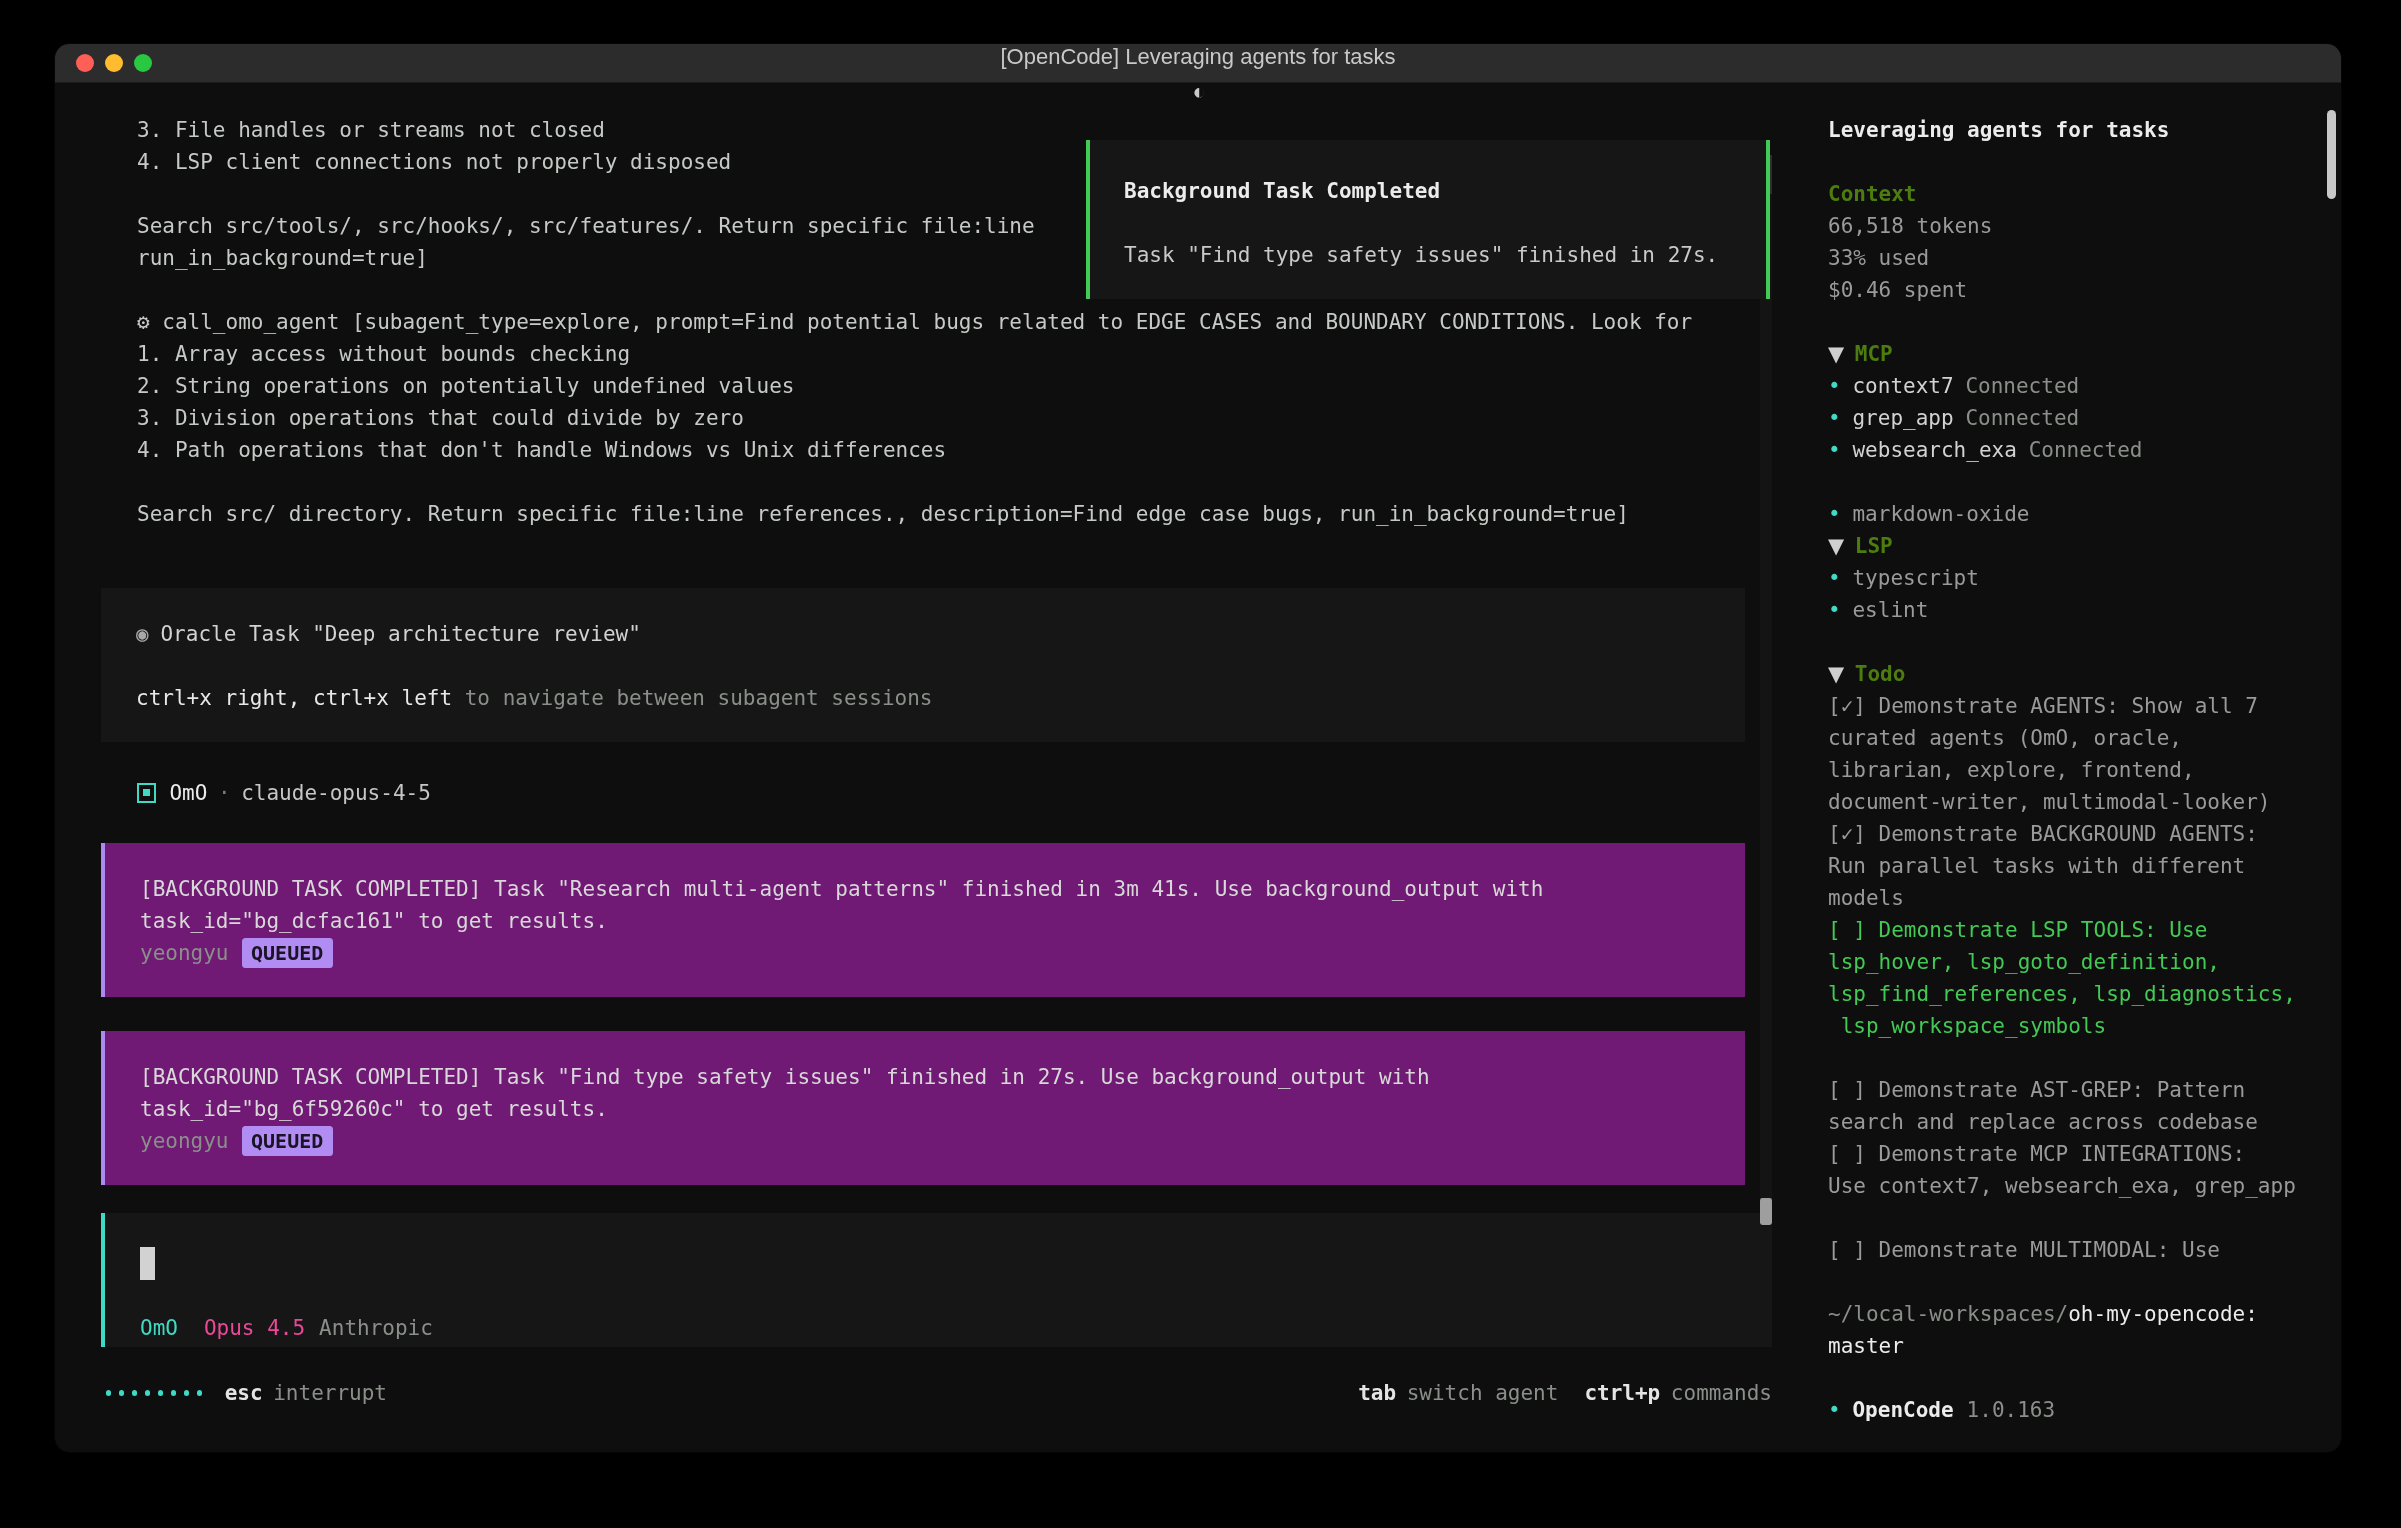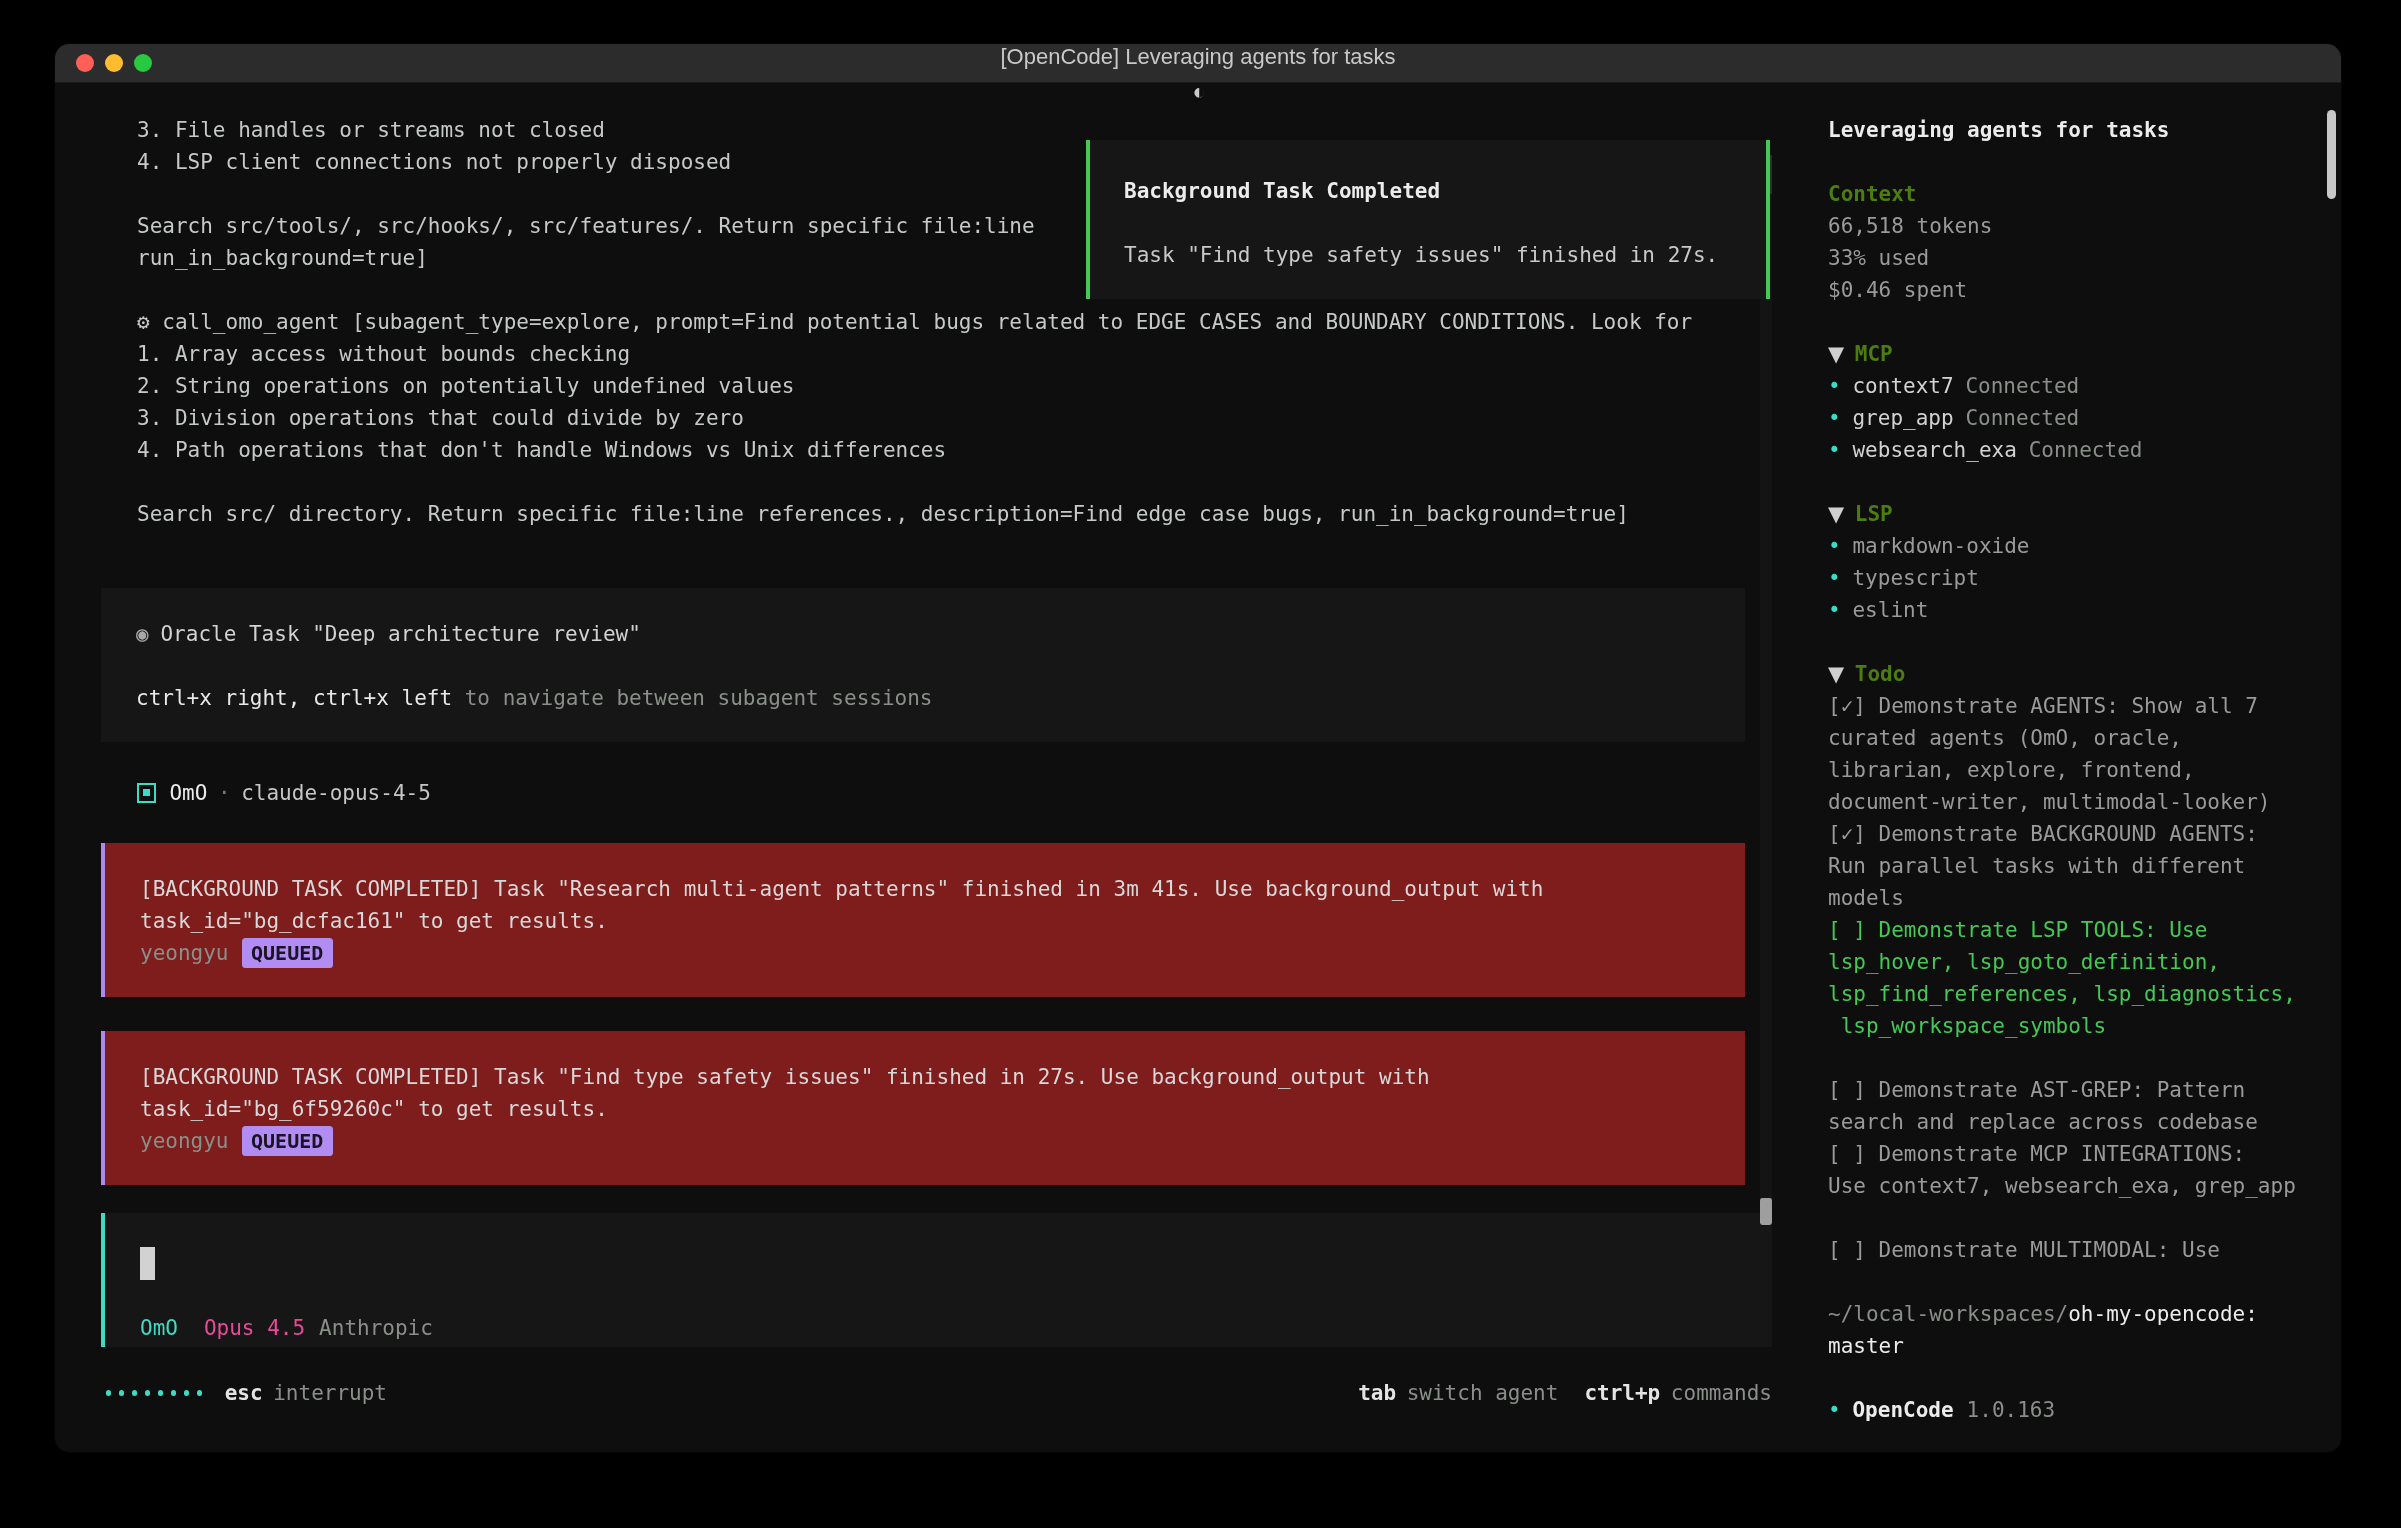--- a/index.html
+++ b/index.html
@@ -45,21 +45,21 @@
   .oracle-hint{color:#8a8f8a;}
   
   .agent-header{position:absolute;left:82px;top:695px;height:32px;display:flex;align-items:center;}
   .checkbox-icon{width:15.4px;height:15.4px;border:2.4px solid #3fd9c4;display:inline-flex;
                  align-items:center;justify-content:center;margin-right:13px;}
   .checkbox-inner{width:7px;height:7px;background:#3fd9c4;}
   .agent-name{color:#ececec;}
   .agent-sep{color:#777;margin:0 10.6px;}
   .agent-model{color:#c6c6c6;}
   
-  .message{position:absolute;left:46px;width:1644px;height:154px;background:#7f1d1d;
+  .message{position:absolute;left:46px;width:1644px;height:154px;background:#701a75;
            border-left:4.7px solid #ab8bf0;padding:30px 0 0 35px;box-sizing:border-box;}
   .msg1{top:761px;} .msg2{top:949px;}
   .msg-text{color:#d8d8d8;}
   .msg-meta{display:flex;align-items:center;height:32px;text-align:right;}
   .msg-author{color:#8a8f8a;margin-right:13px;}
   .badge{background:#b18cf2;color:#1a1426;font-weight:bold;font-size:20px;
          padding:1.8px 9.5px;border-radius:3.5px;line-height:26px;}
   
   .input-box{position:absolute;left:46px;top:1131px;width:1671px;height:134px;background:#161616;
              border-left:4.7px solid #3fd9c4;box-sizing:border-box;}
@@ -240,24 +240,24 @@
           </div>
           <div>
             <span class="bullet">•</span><span class="mcp-name">grep_app</span><span class="mcp-status">Connected</span>
           </div>
           <div>
             <span class="bullet">•</span><span class="mcp-name">websearch_exa</span><span class="mcp-status">Connected</span>
           </div>
           <div class="sb-spacer"></div>
 
           <div>
+            <span class="bullet">•</span><span class="lsp-name">markdown-oxide</span>
+          </div>
+          <div>
             <span class="tri">▼</span><span class="sb-h">LSP</span>
-          </div>
-          <div>
-            <span class="bullet">•</span><span class="lsp-name">markdown-oxide</span>
           </div>
           <div>
             <span class="bullet">•</span><span class="lsp-name">typescript</span>
           </div>
           <div>
             <span class="bullet">•</span><span class="lsp-name">eslint</span>
           </div>
           <div class="sb-spacer"></div>
 
           <div>

